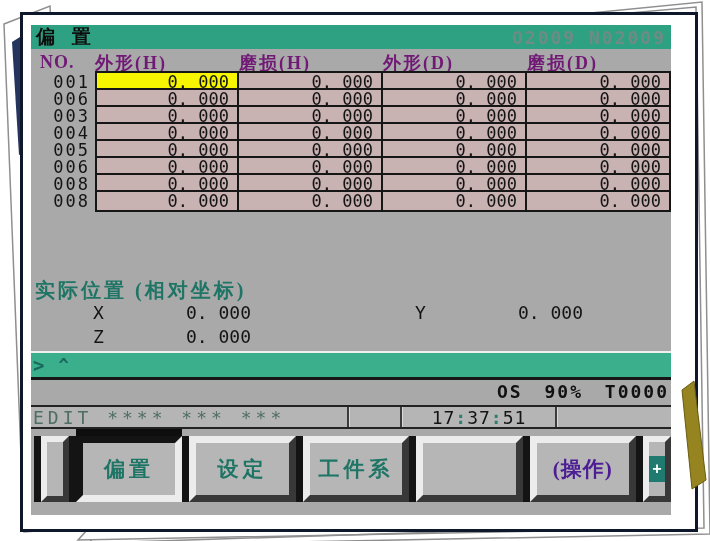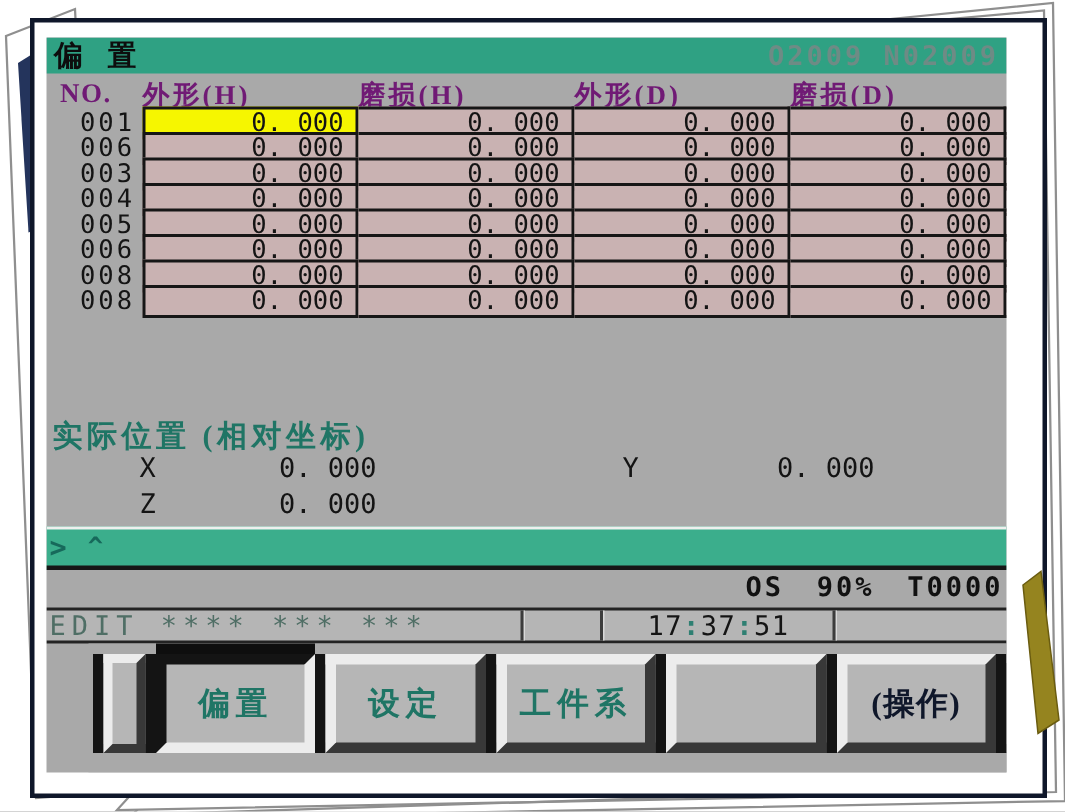--- a/index.html
+++ b/index.html
@@ -70,30 +70,30 @@
     display:flex;align-items:center;font-size:18px;}
   .mode{width:316px;color:#4f6e65;letter-spacing:4px;padding-left:2px;box-sizing:border-box;overflow:hidden;white-space:nowrap;}
   .sbsep{align-self:stretch;width:0;border-left:2px solid #3c3c3c;border-right:1px solid #d8d8d8;}
   .sbgap{width:50px;}
   .time{width:152px;text-align:center;color:#141414;letter-spacing:1px;}
   .time .colon{color:#2e7f72;font-weight:bold;}
   .sbrest{flex:1;}
 
   
   .softkeys{position:absolute;top:404px;left:0;width:100%;height:86px;background:#a9a9a9;
-    display:flex;align-items:flex-start;gap:7px;padding:7px 0 0 10px;box-sizing:border-box;margin-left:28px;}
+    display:flex;align-items:flex-start;gap:7px;padding:7px 0 0 10px;box-sizing:border-box;}
   .skey{height:66px;background:#b6b6b6;box-sizing:border-box;border:7px solid;
     border-color:#ececec #383838 #383838 #ececec;box-shadow:-7px 0 0 #141414;
     display:flex;align-items:center;justify-content:center;cursor:pointer;}
   .skey.narrow{width:28px;border-width:6px;}
   .skey.big{width:107px;font-size:21px;font-weight:bold;color:#1f7565;letter-spacing:4px;
     font-family:"Liberation Serif","DejaVu Serif",serif;white-space:nowrap;}
   .skey.active{border-color:#141414 #ececec #ececec #141414;
     box-shadow:-7px 0 0 #141414,0 -7px 0 #0e0e0e;}
-  .skey.ops{color:#0f172a;letter-spacing:1px;}
+  .skey.ops{color:#4c1d95;letter-spacing:1px;}
   .plus-chip{background:#1f7a70;color:#ffffff;width:16px;height:26px;display:flex;
     align-items:center;justify-content:center;font-size:15px;font-weight:bold;}
 </style>
 </head>
 <body>
 
 <svg class="bg" width="710" height="541" viewBox="0 0 710 541">
   <polygon points="560,16 702,2 710,534 86,546" fill="#ffffff" stroke="#8f8f8f" stroke-width="1.5"></polygon>
   <polygon points="552,20 696,7 704,528 78,540" fill="#ffffff" stroke="#8f8f8f" stroke-width="1.5"></polygon>
   <polygon points="4,24 50,6 76,528 24,532" fill="#ffffff" stroke="#8f8f8f" stroke-width="1.5"></polygon>

